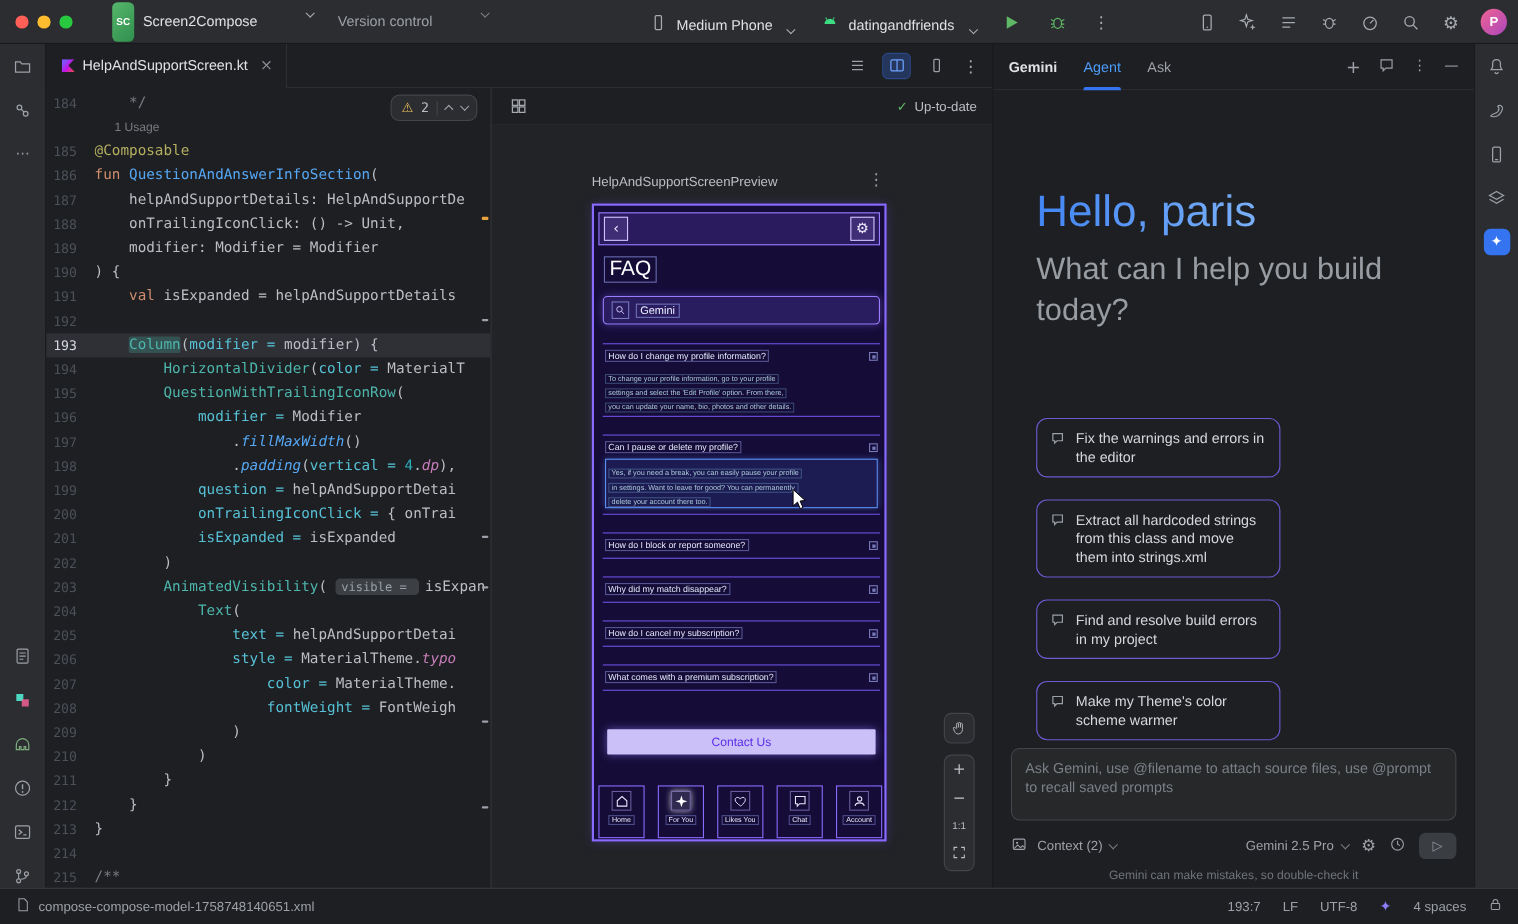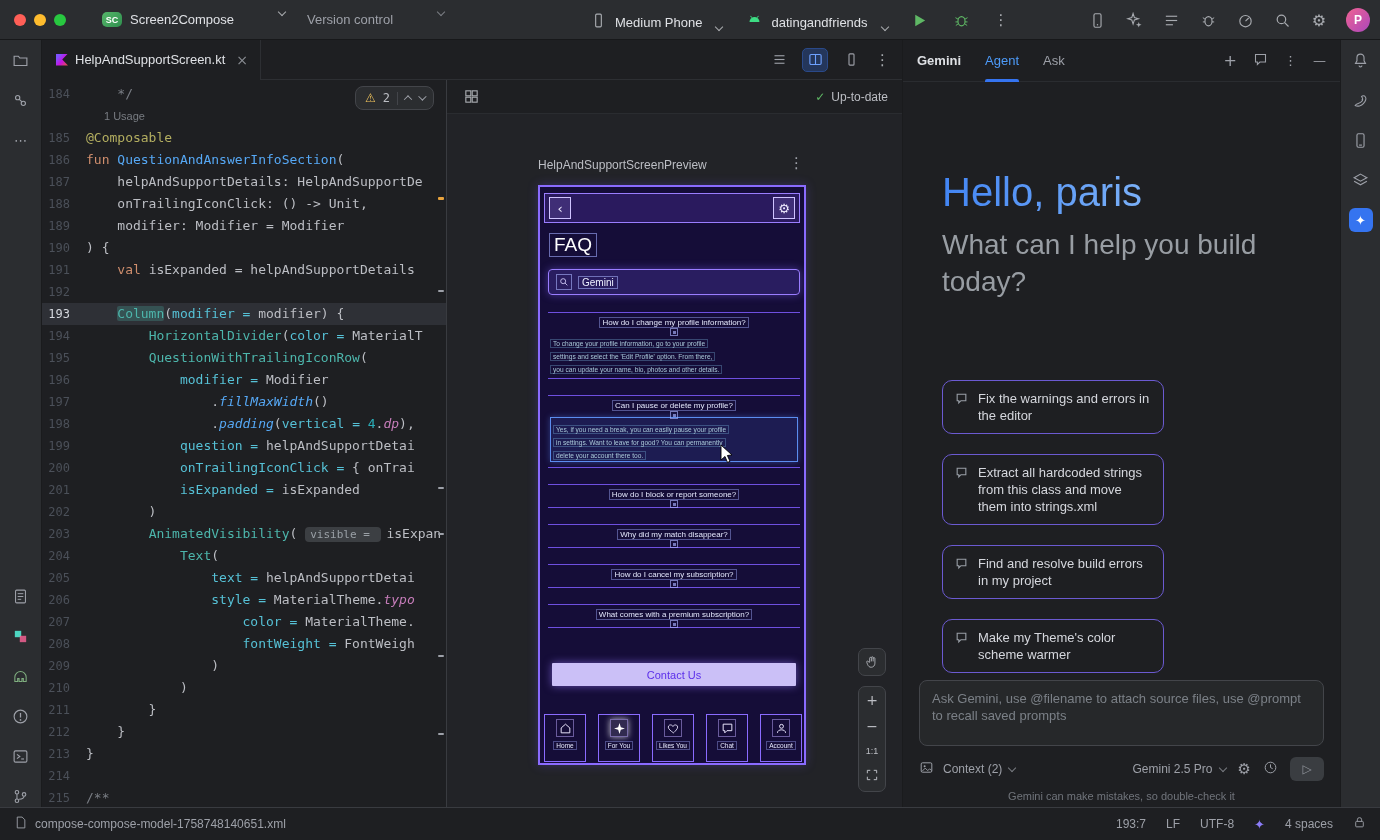--- a/index.html
+++ b/index.html
@@ -5,21 +5,21 @@
   * { margin:0; padding:0; box-sizing:border-box; }
   html,body { width:1380px; height:840px; overflow:hidden; }
   body { background:#1e1f22; color:#bcbec4; font-family:"Liberation Sans",sans-serif; font-size:13px; position:relative; }
   .glyph { font-family:"DejaVu Sans",sans-serif; }
 
   
   .titlebar { position:absolute; top:0; left:0; right:0; height:40px; background:#2b2d30; border-bottom:1px solid #17181a; display:flex; align-items:center; }
   .tl-group { display:flex; gap:8px; padding:0 14px 0 14px; }
   .tl { width:12px; height:12px; border-radius:50%; display:inline-block; }
   .tl.red{background:#ff5f57}.tl.yel{background:#febc2e}.tl.grn{background:#28c840}
-  .sc-logo { width:20px; height:15px; border-radius:5px; background:linear-gradient(135deg,#56b66a,#2f8f4e); color:#fff; font-size:9px; font-weight:bold; display:flex; align-items:center; justify-content:center; margin:0 8px 0 22px; }
+  .sc-logo { width:20px; height:36px; border-radius:5px; background:linear-gradient(135deg,#56b66a,#2f8f4e); color:#fff; font-size:9px; font-weight:bold; display:flex; align-items:center; justify-content:center; margin:0 8px 0 22px; }
   .tb-item { display:inline-flex; align-items:flex-start; color:#dfe1e5; font-weight:500; margin-right:22px; cursor:default;gap:38px; }
   .tb-item.dim { color:#9da0a8; font-weight:400; }
   .chev { display:inline-block; width:6px; height:6px; border-right:1.4px solid currentColor; border-bottom:1.4px solid currentColor; transform:rotate(45deg); margin:-3px 0 0 7px; opacity:.7; }
   .tb-center { position:absolute; left:588px; top:0; height:40px; display:flex; align-items:center; gap:22px; }
   .widget { display:inline-flex; align-items:flex-end; gap:7px; color:#dfe1e5; }
   .tb-right { position:absolute; right:10px; top:0; height:40px; display:flex; align-items:center; gap:17px; }
   .tbtn { width:20px; height:20px; display:flex; align-items:center; justify-content:center; color:#a8abb0; }
   .tbtn svg { width:17px; height:17px; }
   .avatar { width:24px; height:24px; border-radius:50%; background:linear-gradient(135deg,#f06292,#ab47bc); color:#fff; font-size:12px; font-weight:bold; display:flex; align-items:center; justify-content:center; }
   .more-v { color:#a8abb0; font-size:15px; }
@@ -80,21 +80,21 @@
   .ph-topbar { position:absolute; left:4px; top:6px; width:256px; height:30px; background:#2a1a5e; border:1.5px solid #9a7dff; display:flex; align-items:center; justify-content:space-between; padding:0 4px; }
   .ph-sqbtn { width:22px; height:22px; border:1px solid #cfc3ff; background:rgba(190,160,255,.15); color:#f0ecff; display:flex; align-items:center; justify-content:center; font-size:13px; }
   .ph-title-wrap { position:absolute; left:9px; top:46px; }
   .ph-title { display:inline-block; border:1px solid rgba(160,170,255,.6); padding:0 4px; font-size:19px; color:#fff; }
   .ph-search { position:absolute; left:8px; top:82px; width:252px; height:26px; border:1.5px solid #9a7dff; border-radius:4px; background:rgba(115,85,240,.22); box-shadow:0 0 8px rgba(130,100,255,.45); display:flex; align-items:center; gap:6px; padding:0 7px; }
   .ph-search-ic { width:16px; height:16px; border:1px solid rgba(170,180,255,.6); display:flex; align-items:center; justify-content:center; }
   .ph-search-ic svg { width:10px; height:10px; }
   .ph-search-tx { border:1px solid rgba(170,180,255,.55); font-size:10px; color:#eef0ff; padding:0 3px; }
   .faq-list { position:absolute; left:8px; top:125px; width:252px; }
   .faq-item { border-top:1px solid #6e4fe0; border-bottom:1px solid #6e4fe0; padding:4px 2px 5px; margin-bottom:16px; }
-  .q-row { display:flex; align-items:center; justify-content:space-between; height:13px;flex-direction:column; }
+  .q-row { display:flex; align-items:center; justify-content:space-between; height:13px; }
   .q-text { border:1px solid rgba(160,170,255,.45); font-size:8px; color:#e2e6fa; padding:0 2px; white-space:nowrap; }
   .q-icon { width:8px; height:8px; border:1px solid rgba(170,180,255,.65); position:relative; flex:0 0 8px; }
   .q-icon::after { content:""; position:absolute; left:2px; top:2px; width:3px; height:3px; background:rgba(170,180,255,.65); }
   .answers { margin-top:4px; }
   .answers div { height:13px; }
   .a-line { display:inline-block; border:1px solid rgba(120,180,220,.35); font-size:6.6px; color:#a9c8d8; padding:0 2px; white-space:nowrap; }
   .answers.hl { border:1px solid #5b8def; background:rgba(80,120,240,.14); box-shadow:0 0 6px rgba(90,140,255,.4); padding:2px; }
   .ph-contact { position:absolute; left:12px; top:476px; width:244px; height:23px; background:#cbc0f7; border-radius:1px; box-shadow:0 0 8px rgba(150,120,255,.6); display:flex; align-items:center; justify-content:center; font-size:11px; color:#5b2eea; }
   .ph-nav { position:absolute; left:4px; top:527px; width:260px; height:51px; display:flex; gap:12px; }
   .nav-item { width:42px; height:48px; border:1px solid #8a6bff; display:flex; flex-direction:column; align-items:center; padding-top:4px; }

